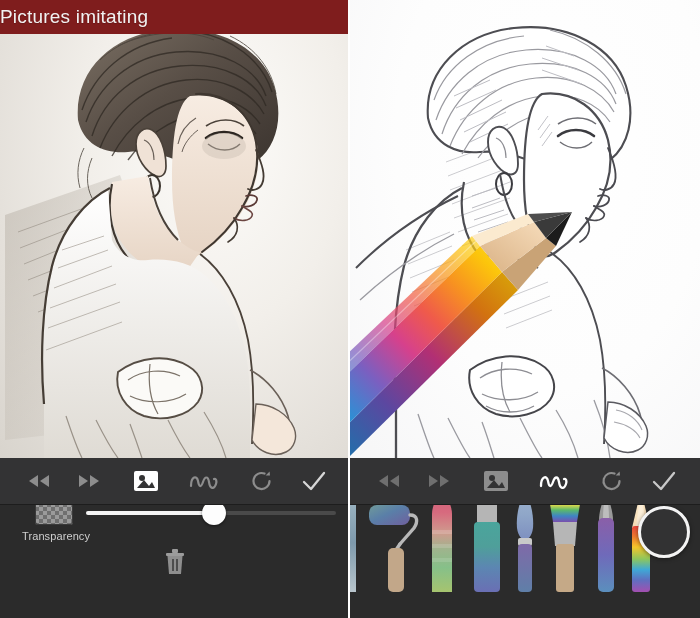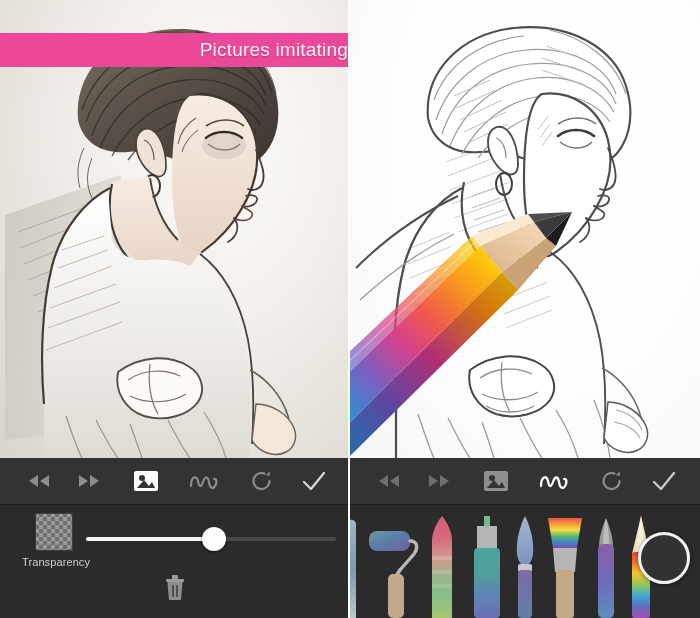--- a/index.html
+++ b/index.html
@@ -3,22 +3,22 @@
 <meta charset="utf-8">
 <style>
   html,body{margin:0;padding:0;background:#222;}
   body{width:700px;height:618px;overflow:hidden;
        font-family:"Liberation Sans","DejaVu Sans",sans-serif;}
   .app{position:relative;width:700px;height:618px;display:flex;}
   .panel{position:relative;width:350px;height:618px;overflow:hidden;background:#2b2b2b;}
   .panel.left{border-right:2px solid #ffffff;box-sizing:border-box;}
 
   
-  .hdr{position:relative;height:34px;background:#ec4899;display:flex;
-       align-items:center;justify-content:flex-end;z-index:6;margin-top:33px;}
+  .hdr{position:relative;height:34px;background:#7f1d1d;display:flex;
+       align-items:center;justify-content:flex-start;z-index:6;}
   .hdr-title{color:#f2f2f2;font-size:19px;font-weight:400;letter-spacing:.2px;
              text-shadow:0 1px 1px rgba(0,0,0,.18);}
 
   
   .canvas{position:absolute;left:0;top:0;width:350px;height:458px;overflow:hidden;}
   .canvas .sheet{position:absolute;inset:0;}
   .sheet.warm{background:
       radial-gradient(ellipse at 62% 30%, #fdfcfa 0%, #f2efea 42%, #e4e0da 74%, #d8d4cd 100%);}
   .sheet.cold{background:
       radial-gradient(ellipse at 58% 32%, #ffffff 0%, #fdfdfd 55%, #f6f6f7 100%);}
@@ -26,21 +26,21 @@
 
   
   .toolbar{position:absolute;left:0;top:458px;width:350px;height:46px;background:#333334;
            display:flex;align-items:center;z-index:5;
            border-bottom:1px solid #1d1d1d;}
   .tb{display:flex;align-items:center;justify-content:center;height:46px;cursor:pointer;}
   .tb svg{display:block;}
   .sp{flex:1 1 auto;}
 
   
-  .lower{position:absolute;left:0;top:505px;width:350px;height:113px;background:#2b2b2b;}
+  .lower{position:absolute;left:0;top:479px;width:350px;height:113px;background:#2b2b2b;}
 
   
   .tp{position:absolute;left:22px;top:8px;width:64px;}
   .tp-sw{width:38px;height:38px;border-radius:3px;margin:0 auto;
      background-color:#9a9a9a;
      background-image:
        linear-gradient(45deg,#6f6f6f 25%,transparent 25%,transparent 75%,#6f6f6f 75%),
        linear-gradient(45deg,#6f6f6f 25%,transparent 25%,transparent 75%,#6f6f6f 75%);
      background-size:8px 8px;background-position:0 0,4px 4px;
      box-shadow:0 0 0 1px #3a3a3a inset;}

